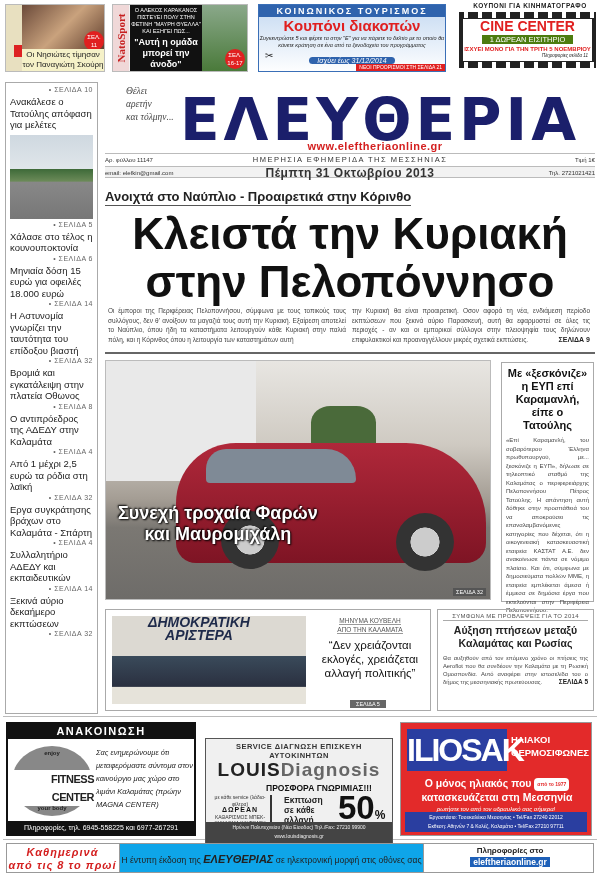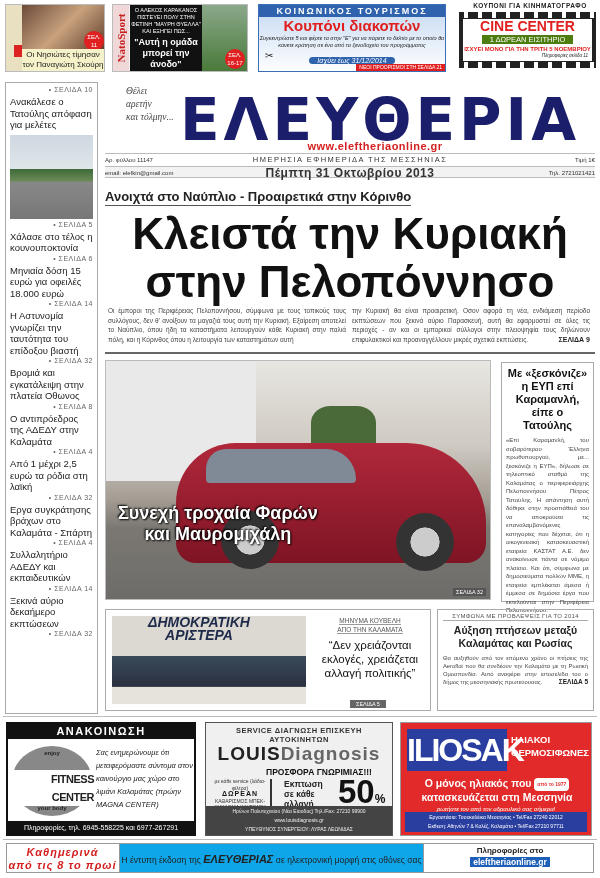--- a/index.html
+++ b/index.html
@@ -92,21 +92,21 @@
 
 .adrow{position:absolute;left:3px;top:716px;width:594px;height:124px;border-top:1px solid #bbb;border-bottom:1px solid #bbb}
 .ad1{position:absolute;left:6px;top:722px;width:190px;height:114px;border:2px solid #111;background:#fff}
 .ad1 .hd{background:#111;color:#fff;text-align:center;font-weight:bold;font-size:11px;letter-spacing:1.5px;height:15px;line-height:15px}
 .ad1 .logo1{position:absolute;left:4px;top:22px;width:80px;height:70px;border-radius:50%;background:#888}
 .ad1 .logo1 span{position:absolute;left:-2px;top:24px;width:84px;background:#fff;text-align:right;font-weight:bold;font-size:11px;line-height:18px;letter-spacing:-.5px}
 .ad1 .logo1 .enjoy{position:absolute;top:3px;left:0;width:100%;text-align:center;font-size:6px;background:none;line-height:8px;font-weight:bold}
 .ad1 .logo1 .yb{position:absolute;top:58px;left:0;width:100%;text-align:center;font-size:6px;background:none;line-height:8px;font-weight:bold}
 .ad1 .txt{position:absolute;left:88px;top:22px;width:100px;font-size:7.5px;font-style:italic;line-height:13px}
 .ad1 .ft{position:absolute;left:0;right:0;bottom:0;background:#111;color:#fff;font-size:7px;text-align:center;height:13px;line-height:13px}
-.ad2{position:absolute;left:205px;top:722px;width:188px;height:114px;border:1px solid #555;background:#f0f0f0}
+.ad2{position:absolute;left:205px;top:738px;width:188px;height:114px;border:1px solid #555;background:#f0f0f0}
 .ad2 .srv{font-size:7.5px;text-align:center;font-weight:bold;letter-spacing:.5px;color:#333;margin-top:3px}
 .ad2 .brand{font-size:19px;font-weight:bold;text-align:center;color:#666;letter-spacing:1px;line-height:20px}
 .ad2 .brand b{color:#222}
 .ad2 .offer{position:absolute;left:60px;top:44px;font-size:8.5px;font-weight:bold;color:#111}
 .ad2 .lleft{position:absolute;left:4px;top:55px;width:60px;font-size:5px;text-align:center;line-height:6.5px;color:#333}
 .ad2 .lleft .dw{font-size:7px;font-weight:bold;color:#111;letter-spacing:1px}
 .ad2 .disc{position:absolute;left:64px;top:56px;font-size:8.5px;font-weight:bold;line-height:10px;border-left:2px solid #333;padding-left:12px}
 .ad2 .fifty{position:absolute;left:132px;top:50px;font-size:33px;font-weight:bold;color:#111}
 .ad2 .ft{position:absolute;left:0;right:0;bottom:0;height:29px;background:#444;color:#eee;font-size:5px;text-align:center;line-height:9px;padding-top:1px}
 .ad3{position:absolute;left:400px;top:722px;width:192px;height:114px;background:#e32a2a;border:1px solid #999}

